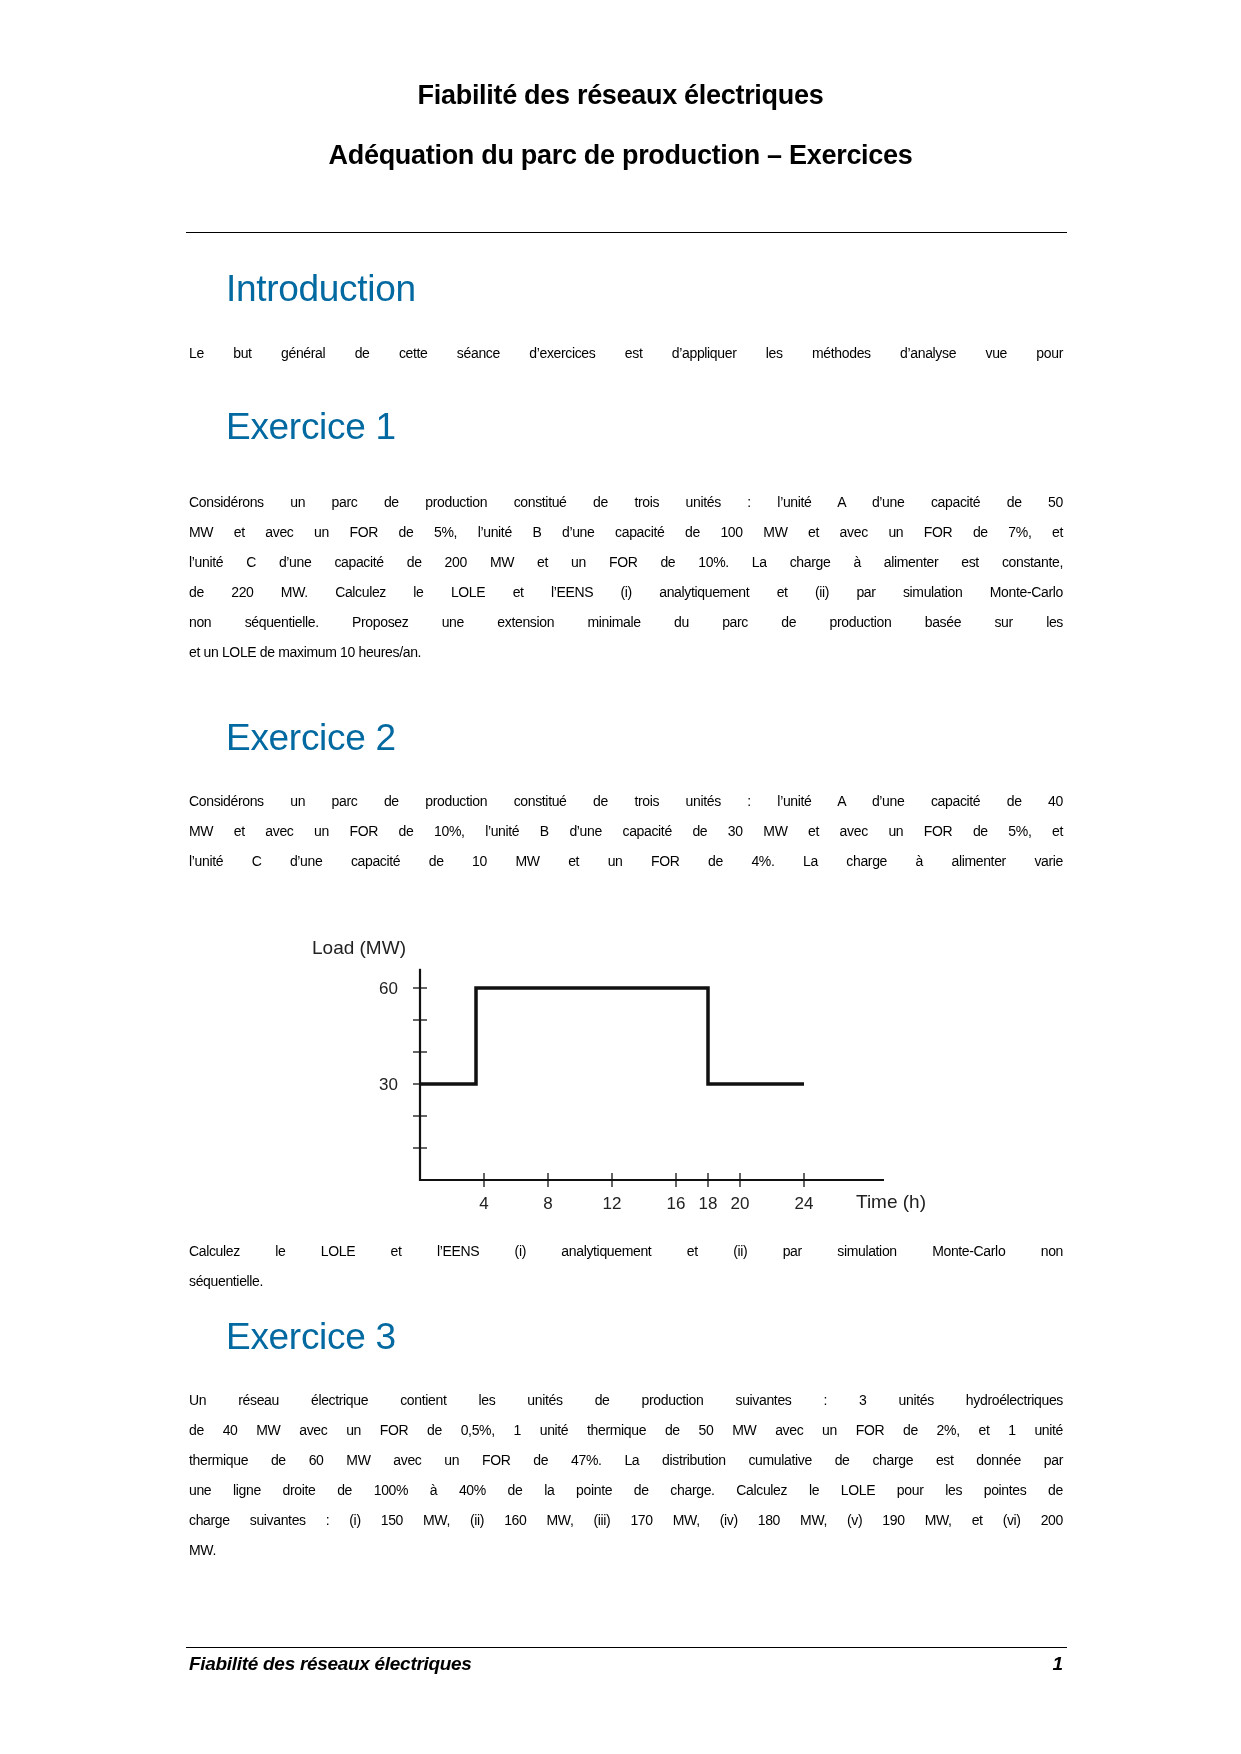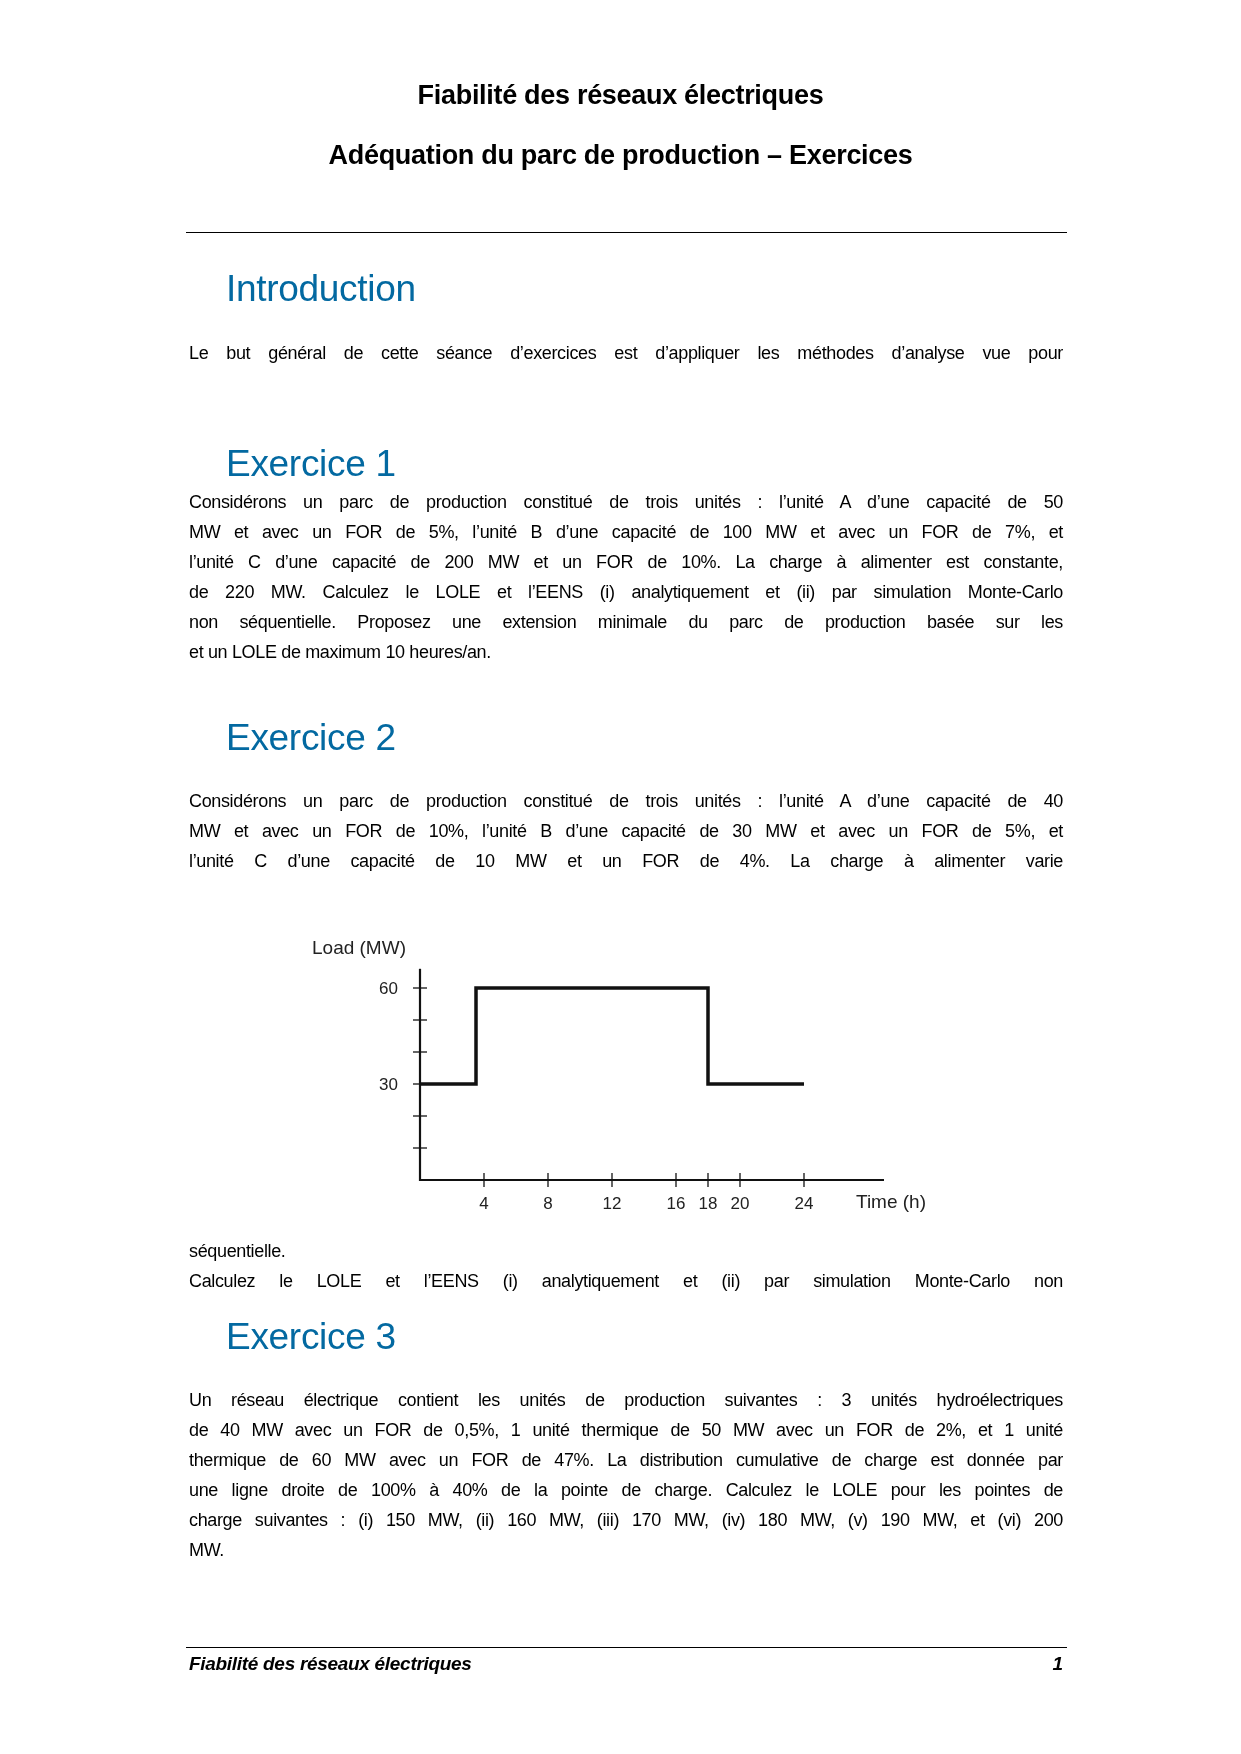--- a/index.html
+++ b/index.html
@@ -7,41 +7,41 @@
            font-family: "Liberation Sans", "DejaVu Sans", sans-serif; color: #000; }
     .page-title { position: absolute; left: 0; width: 1241px; text-align: center;
                   font-weight: bold; font-size: 27px; letter-spacing: -0.3px; }
     #title1 { top: 80px; }
     #title2 { top: 140px; }
     .rule { position: absolute; left: 186px; width: 881px; height: 1px; background: #000; }
     #top-rule { top: 232px; }
     #footer-rule { top: 1647px; }
     .heading { position: absolute; left: 226px; font-size: 37px; color: #0369a1;
                font-weight: normal; letter-spacing: -0.3px; }
-    .para { position: absolute; left: 189px; width: 874px; font-size: 18px;
+    .para { position: absolute; left: 189px; width: 874px; font-size: 14px;
             line-height: 30px; text-align: justify; letter-spacing: -0.35px; }
     .para span.line { display: block; text-align: justify; text-align-last: justify; height: 30px; white-space: nowrap; }
     .para span.line.last { text-align-last: left; }
     #footer-left { position: absolute; left: 189px; top: 1653px; font-style: italic; font-weight: bold; font-size: 19px; letter-spacing: -0.3px; }
     #footer-right { position: absolute; right: 178px; top: 1653px; font-style: italic; font-weight: bold; font-size: 19px; }
     #chart { position: absolute; left: 300px; top: 930px; }
   </style>
 </head>
 <body>
 
 <div class="page-title" id="title1">Fiabilité des réseaux électriques</div>
 <div class="page-title" id="title2">Adéquation du parc de production – Exercices</div>
 <div class="rule" id="top-rule"></div>
 
 <div class="heading" style="top:268px;">Introduction</div>
 <div class="para" style="top:338px;">
   <span class="line">Le but général de cette séance d’exercices est d’appliquer les méthodes d’analyse vue pour</span>
 </div>
 
-<div class="heading" style="top:443px;">Exercice 1</div>
+<div class="heading" style="top:406px;">Exercice 1</div>
 <div class="para" style="top:487px;">
   <span class="line">Considérons un parc de production constitué de trois unités : l’unité A d’une capacité de 50</span>
   <span class="line">MW et avec un FOR de 5%, l’unité B d’une capacité de 100 MW et avec un FOR de 7%, et</span>
   <span class="line">l’unité C d’une capacité de 200 MW et un FOR de 10%. La charge à alimenter est constante,</span>
   <span class="line">de 220 MW. Calculez le LOLE et l’EENS (i) analytiquement et (ii) par simulation Monte-Carlo</span>
   <span class="line">non séquentielle. Proposez une extension minimale du parc de production basée sur les</span>
   <span class="line last">et un LOLE de maximum 10 heures/an.</span>
 </div>
 
 <div class="heading" style="top:717px;">Exercice 2</div>
@@ -81,22 +81,22 @@
       <line x1="113" y1="90" x2="127" y2="90" stroke="#111" stroke-width="1.3"></line>
       <line x1="113" y1="58" x2="127" y2="58" stroke="#111" stroke-width="1.3"></line>
       <text x="98" y="64" text-anchor="end" font-size="17" font-family="Liberation Sans, sans-serif" fill="#222">60</text>
     </g>
   <g id="series">
       <polyline points="120,154 176,154 176,58 408,58 408,154 504,154" fill="none" stroke="#111" stroke-width="3.5" stroke-linejoin="miter"></polyline>
     </g>
 </svg>
 
 <div class="para" style="top:1236px;">
+  <span class="line">Calculez le LOLE et l’EENS (i) analytiquement et (ii) par simulation Monte-Carlo non</span>
   <span class="line last">séquentielle.</span>
-  <span class="line">Calculez le LOLE et l’EENS (i) analytiquement et (ii) par simulation Monte-Carlo non</span>
 </div>
 
 <div class="heading" style="top:1316px;">Exercice 3</div>
 <div class="para" style="top:1385px;">
   <span class="line">Un réseau électrique contient les unités de production suivantes : 3 unités hydroélectriques</span>
   <span class="line">de 40 MW avec un FOR de 0,5%, 1 unité thermique de 50 MW avec un FOR de 2%, et 1 unité</span>
   <span class="line">thermique de 60 MW avec un FOR de 47%. La distribution cumulative de charge est donnée par</span>
   <span class="line">une ligne droite de 100% à 40% de la pointe de charge. Calculez le LOLE pour les pointes de</span>
   <span class="line">charge suivantes : (i) 150 MW, (ii) 160 MW, (iii) 170 MW, (iv) 180 MW, (v) 190 MW, et (vi) 200</span>
   <span class="line last">MW.</span>

